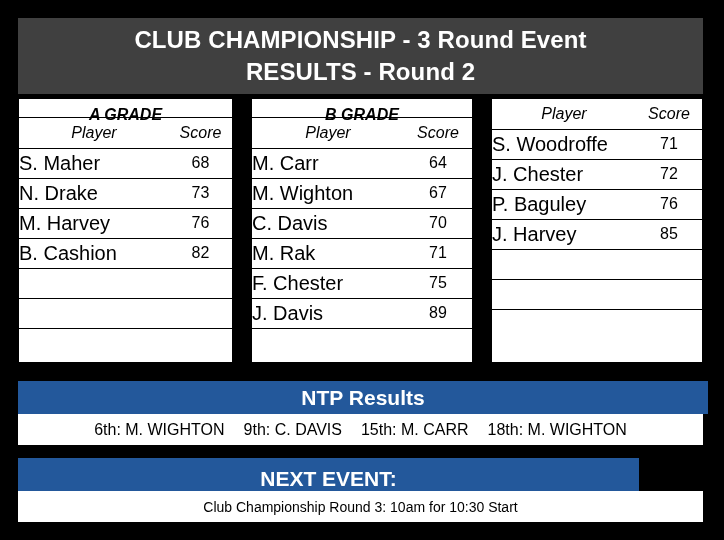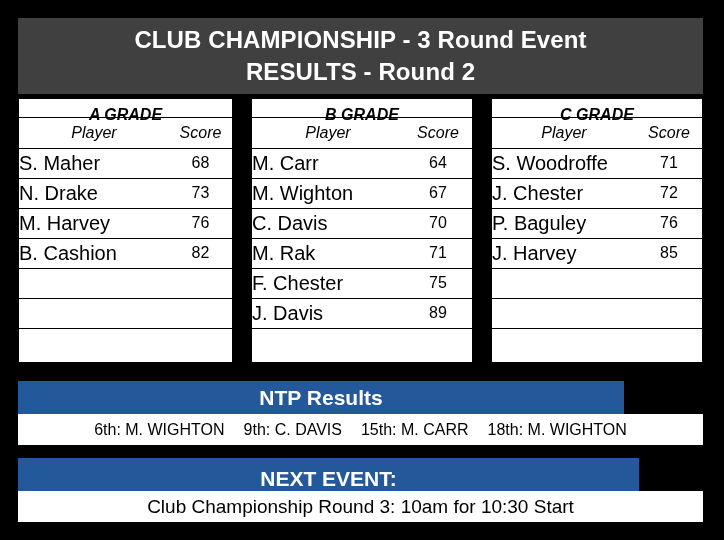--- a/index.html
+++ b/index.html
@@ -108,21 +108,21 @@
   }
   .hdr-score { border-left: 1px solid #000000; }
 
   .empty-row td { height: 30px; }
 
   
   .ntp-banner {
     position: absolute;
     left: 18px;
     top: 381px;
-    width: 606px;
+    width: 690px;
     height: 33px;
     background: #23589b;
     color: #ffffff;
     display: flex;
     align-items: center;
     justify-content: center;
     box-sizing: border-box;
   }
   .ntp-banner-text {
     font-size: 21px;
@@ -176,21 +176,21 @@
     top: 491px;
     width: 685px;
     height: 31px;
     background: #ffffff;
     display: flex;
     align-items: center;
     justify-content: center;
     box-sizing: border-box;
   }
   .next-body-text {
-    font-size: 19px;
+    font-size: 14px;
     color: #000000;
     white-space: nowrap;
   }
 </style>
 </head>
 <body>
 
 <div class="poster">
 
   <div class="title-banner">
@@ -274,21 +274,20 @@
             </tr>
             <tr class="empty-row">
               <td class="col-player"></td>
               <td class="col-score" style="width: 68px;"></td>
             </tr>
           </tbody>
       </table>
     </div>
 
     <div class="grade-table grade-c">
-      <div class="grade-title">C GRADE</div>
       <table class="tbl">
         <tbody>
           <tr>
             <th class="hdr-player">Player</th>
             <th class="hdr-score" style="width:66px">Score</th>
           </tr>
         <tr>
               <td class="col-player">S. Woodroffe</td>
               <td class="col-score" style="width: 66px;">71</td>
             </tr>

